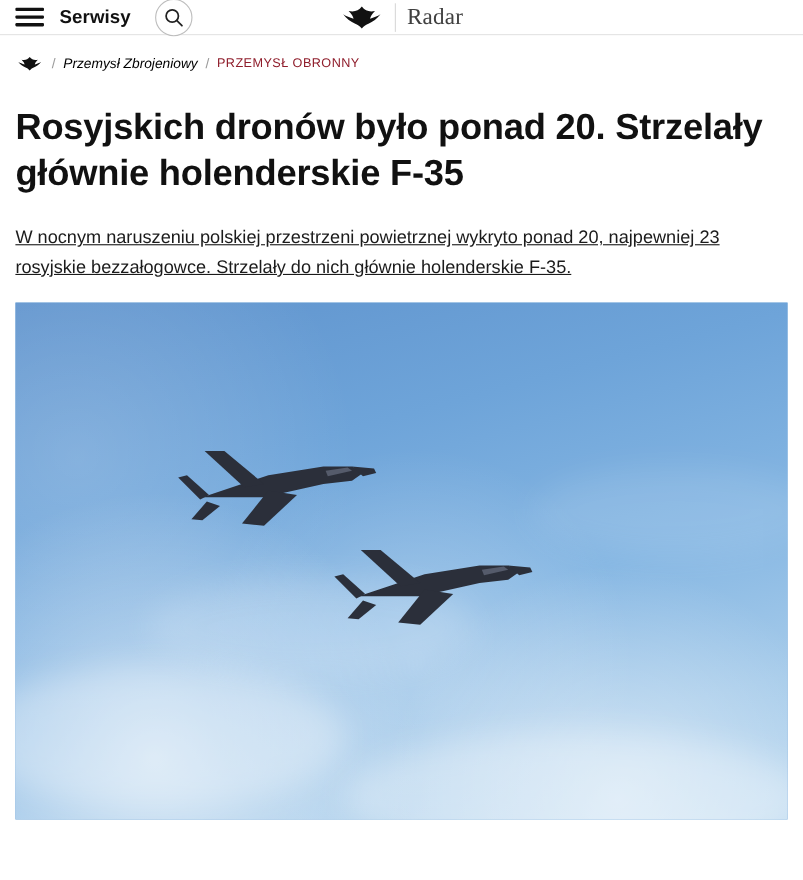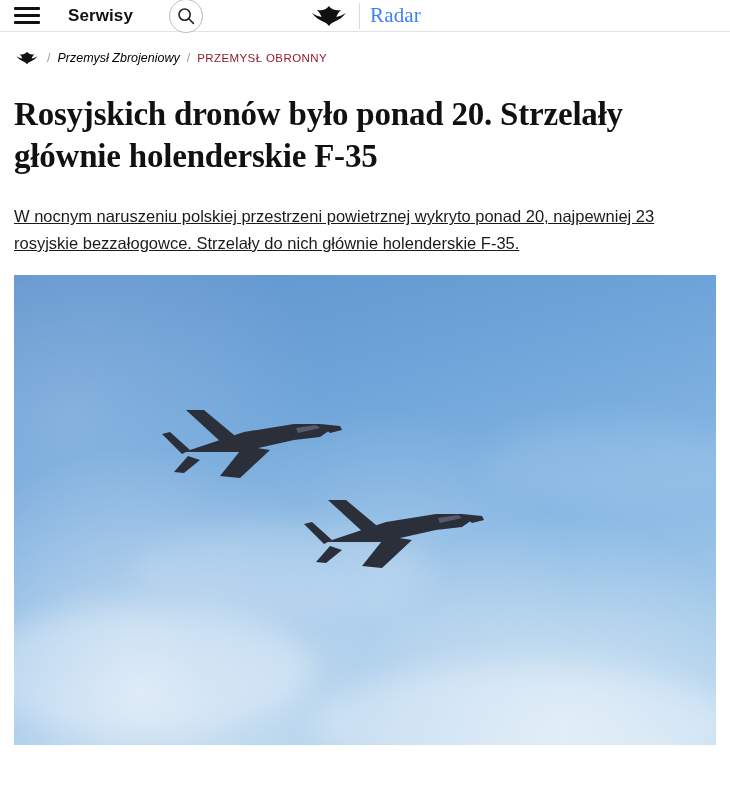--- a/index.html
+++ b/index.html
@@ -19,21 +19,21 @@
     height: 32px;
     display: flex;
     align-items: center;
     padding: 0 14px;
     border-bottom: 1px solid #e3e3e3;
     background: #fff;
   }
   .topbar-left {
     display: flex;
     align-items: center;
-    gap: 28px;
+    gap: 14px;
   }
   .hamburger {
     display: flex;
     flex-direction: column;
     justify-content: space-between;
     width: 26px;
     height: 17px;
     cursor: pointer;
   }
   .hamburger span {
@@ -74,21 +74,21 @@
   }
   .brand-eagle { display: block; }
   .brand-divider {
     width: 1px;
     height: 26px;
     background: #d8d8d8;
   }
   .brand-name {
     font-family: "Liberation Serif", serif;
     font-size: 21px;
-    color: #3b82f6;
+    color: #404040;
     letter-spacing: .2px;
   }
   .topbar-rightpad { margin-left: auto; width: 90px; }
 
   
   .content {
     padding: 0 14px;
   }
 
   
@@ -112,21 +112,21 @@
   .breadcrumb .bc-current {
     color: #8f1d2b;
     font-weight: normal;
     font-size: 11.5px;
     letter-spacing: .4px;
     cursor: pointer;
   }
 
   
   .headline {
-    font-family: Liberation Serif, serif;
+    font-family: Liberation Sans, sans-serif;
     font-size: 33px;
     line-height: 1.26;
     font-weight: bold;
     color: #111;
     margin: 22px 0 0 0;
     letter-spacing: -.2px;
   }
 
   
   .lead {

